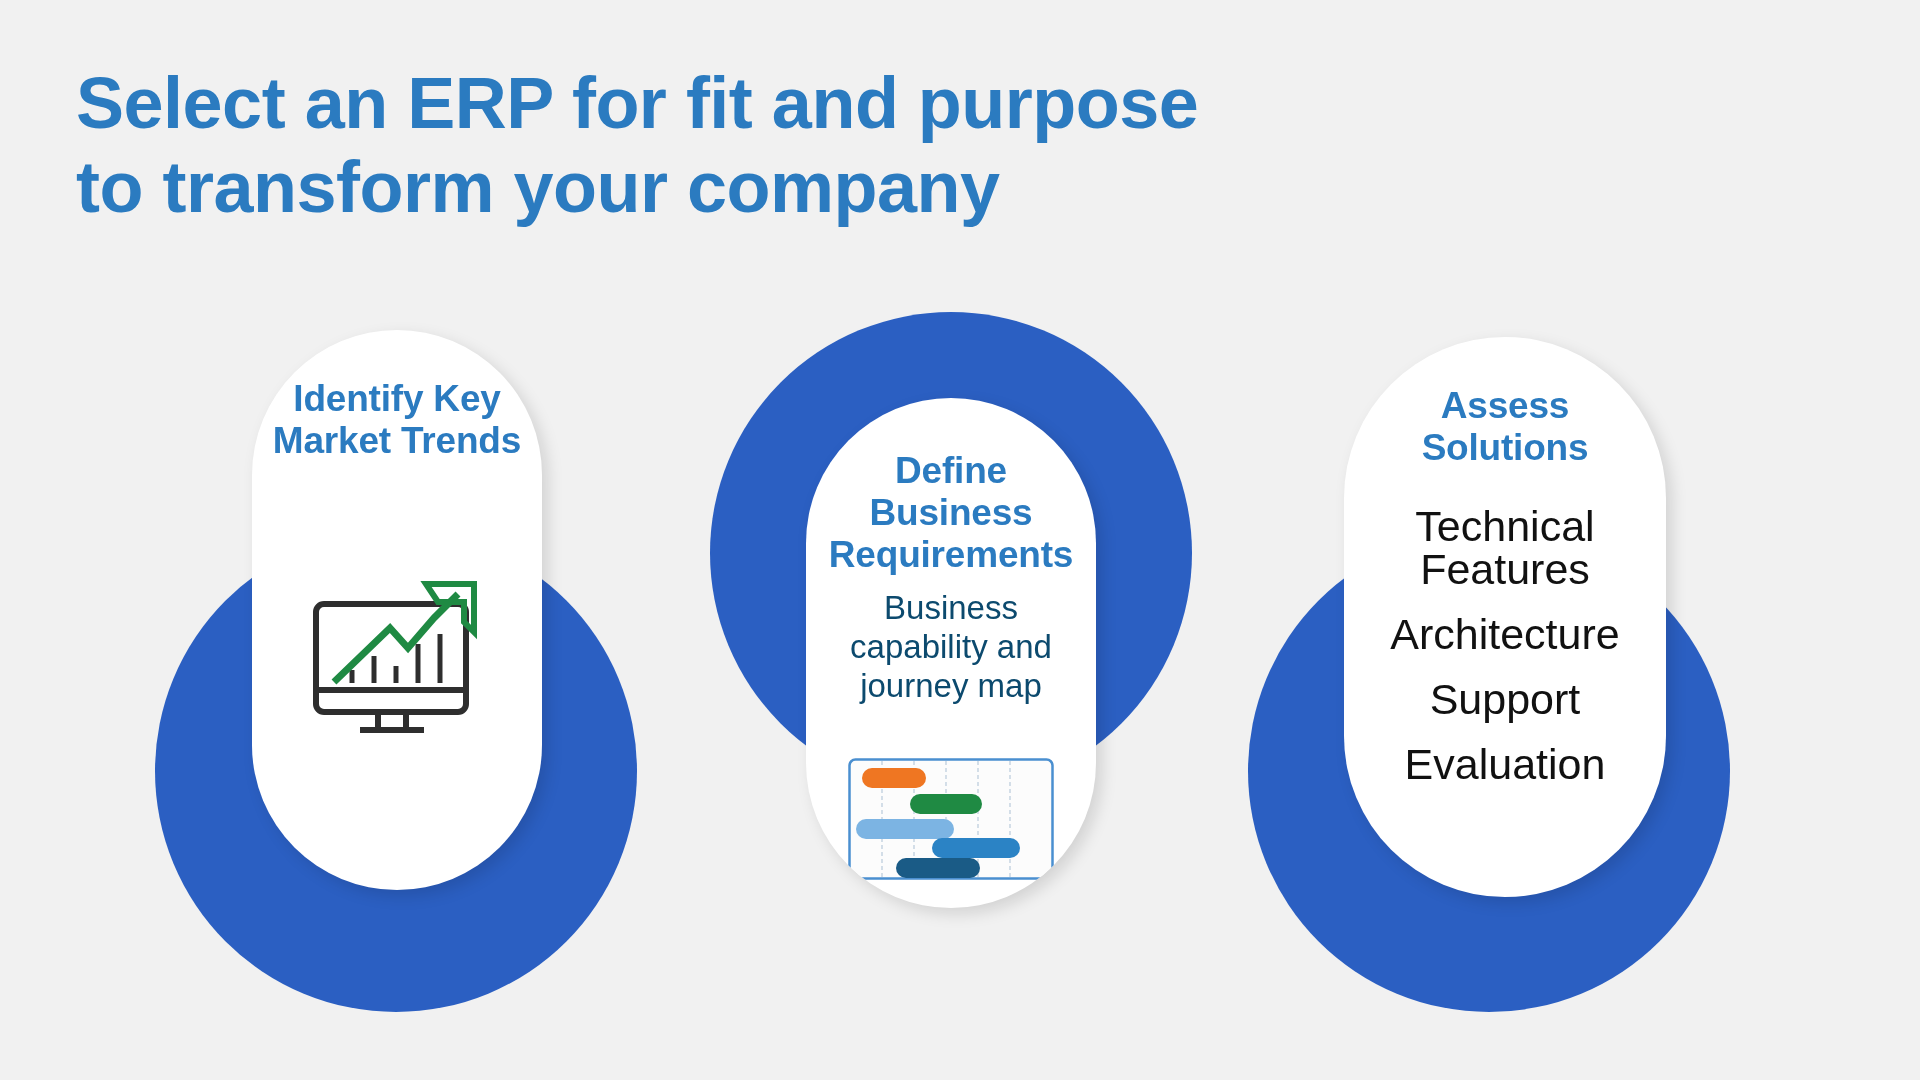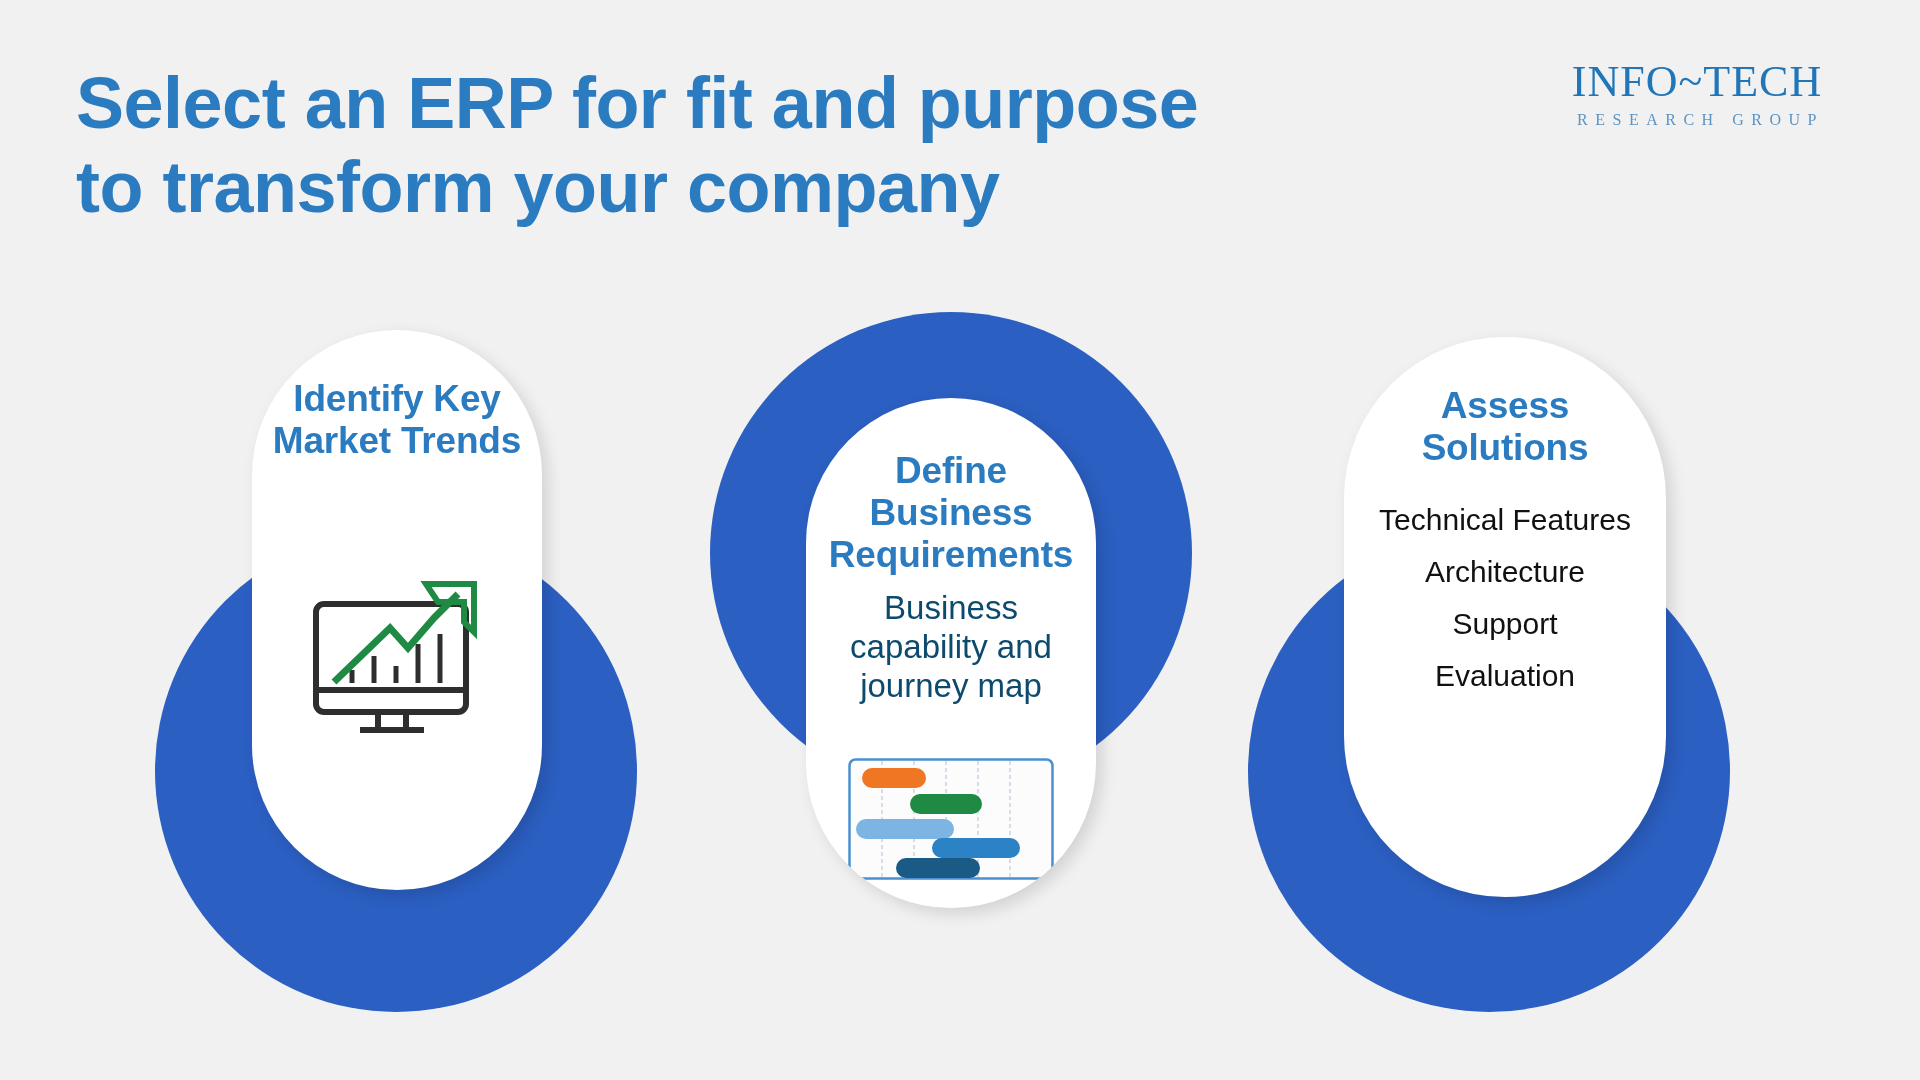--- a/index.html
+++ b/index.html
@@ -138,40 +138,34 @@
   #card-3 { left: 0; top: 0; }
   #card-3 .circle {
     left: 1248px; top: 530px; width: 482px; height: 482px;
   }
   #card-3 .pill {
     left: 1344px; top: 337px; width: 322px; height: 560px;
     padding-top: 48px;
   }
   #card-3 .card-title { font-size: 37px; width: 252px; }
   #card-3 .card-list {
-    font-size: 30px; width: 260px; margin-top: 36px;
+    font-size: 43px; width: 260px; margin-top: 36px;
   }
   #card-3 .card-list-item { margin-bottom: 22px; }
 </style>
 </head>
 <body>
 
 <div id="stage">
 
   <div class="headline">
     <span class="line">Select an ERP for fit and purpose</span>
     <span class="line">to transform your company</span>
   </div>
 
-  <div class="logo">
-    <div class="logo-word">
-      <span>INFO~TECH</span>
-    </div>
-    <div class="logo-sub">RESEARCH GROUP</div>
-  </div>
 
   <div class="card" id="card-1">
     <div class="circle"></div>
     <div class="pill">
       <div class="card-title">Identify Key Market Trends</div>
 
       <div class="icon-wrap">
         <svg width="178" height="160" viewBox="0 0 178 160" fill="none" aria-hidden="true">
 
           <path d="M16 26 H150 A8 8 0 0 1 158 34 V126 A8 8 0 0 1 150 134 H16 A8 8 0 0 1 8 126 V34 A8 8 0 0 1 16 26 Z" stroke="#2e2e2e" stroke-width="6" fill="none"></path>

